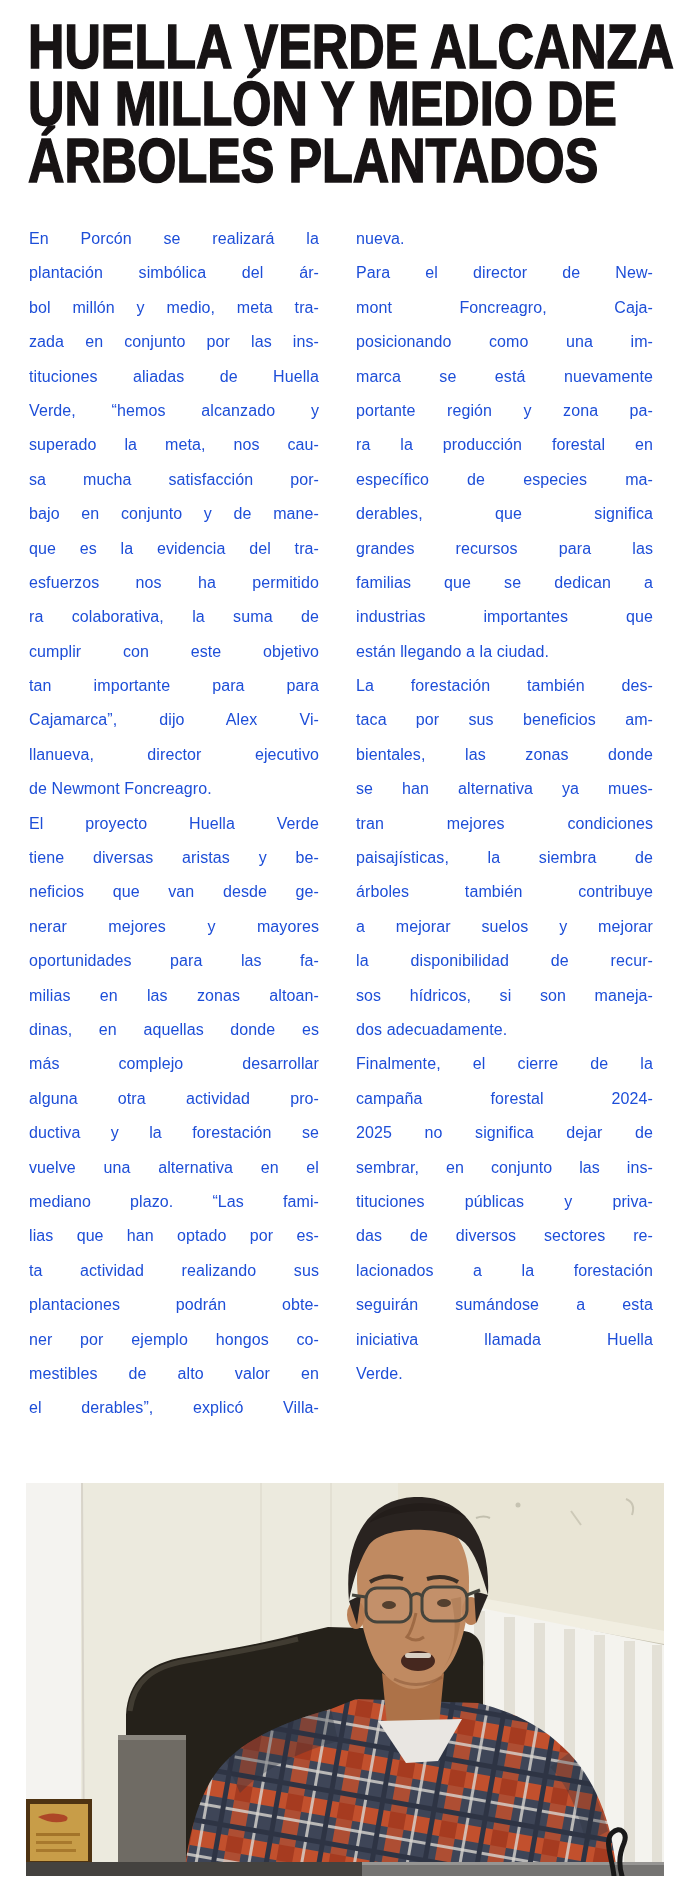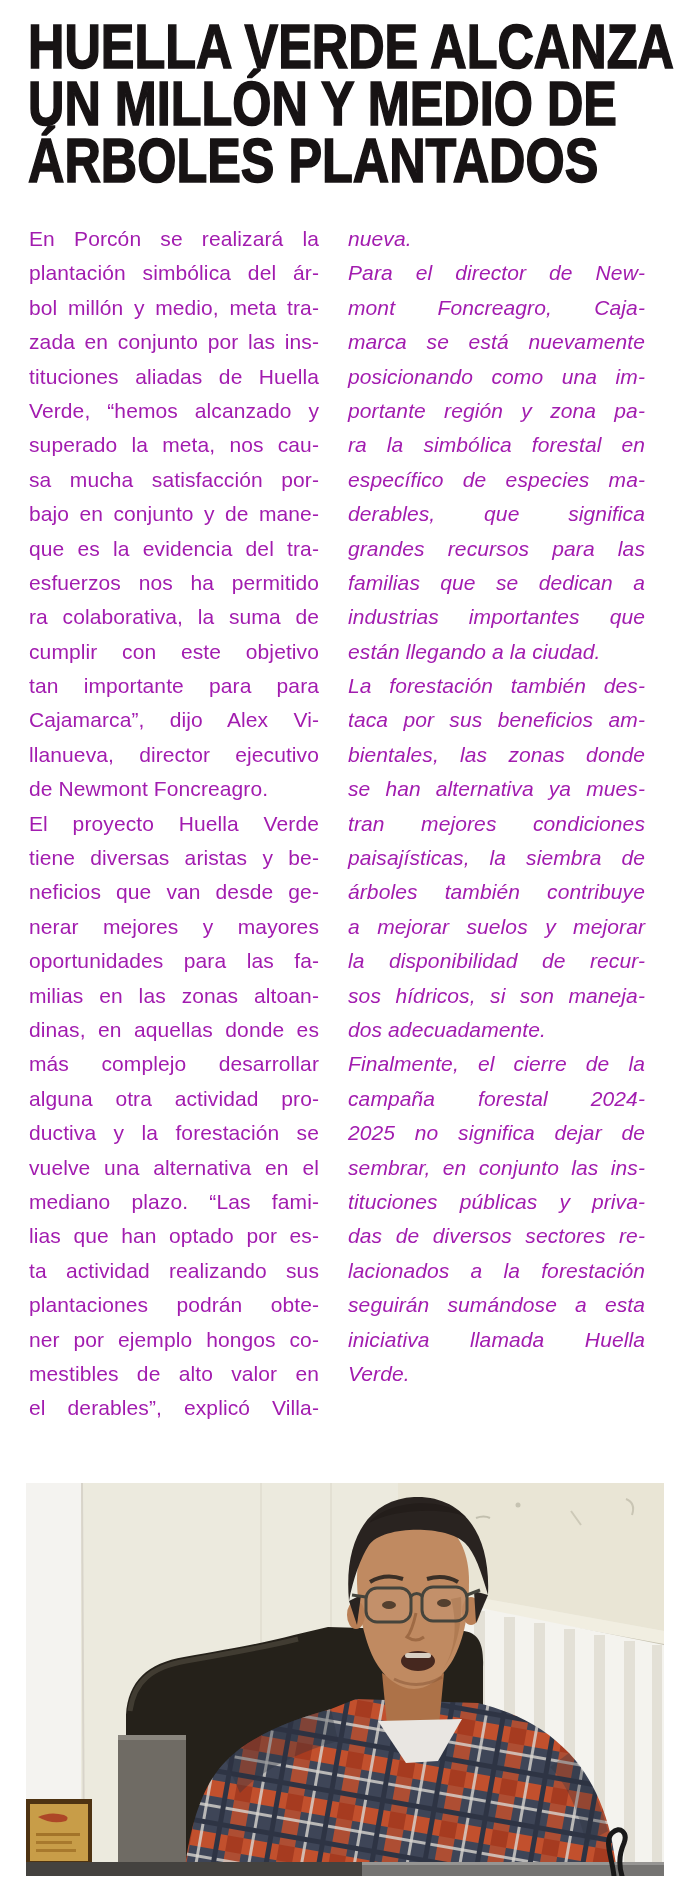--- a/index.html
+++ b/index.html
@@ -10,25 +10,25 @@
   .headline{
     position:absolute;left:28px;top:18px;margin:0;color:#171314;
     font-weight:800;
   }
   .hline{
     display:block;font-size:63px;line-height:57px;white-space:nowrap;
     transform:scaleX(0.80);transform-origin:0 50%;
     letter-spacing:0px;-webkit-text-stroke:1.6px #171314;
   }
   .bodycol{
-    position:absolute;top:222px;color:#a21caf;
-    font-size:21px;letter-spacing:0.1px;
+    position:absolute;top:222px;color:#1d4ed8;
+    font-size:16px;letter-spacing:0.1px;
   }
   .col-left{left:29px;width:290px;}
-  .col-right{left:348px;width:297px;font-style:italic;}
+  .col-right{left:356px;width:297px;}
   .line{
     height:34.4px;line-height:34.4px;white-space:normal;
     text-align:justify;text-align-last:justify;overflow:visible;
   }
   .line.pend{text-align-last:left;}
   .photo{
     position:absolute;left:26px;top:1483px;width:638px;height:393px;margin:0;
   }
   .photo svg{display:block;width:100%;height:100%;}
 </style>
@@ -77,24 +77,24 @@
       <div class="line">ta actividad realizando sus</div>
       <div class="line">plantaciones podrán obte-</div>
       <div class="line">ner por ejemplo hongos co-</div>
       <div class="line">mestibles de alto valor en</div>
       <div class="line">el derables”, explicó Villa-</div>
     </div>
   <div class="bodycol col-right">
       <div class="line pend">nueva.</div>
       <div class="line">Para el director de New-</div>
       <div class="line">mont Foncreagro, Caja-</div>
+      <div class="line">posicionando como una im-</div>
       <div class="line">marca se está nuevamente</div>
-      <div class="line">posicionando como una im-</div>
       <div class="line">portante región y zona pa-</div>
-      <div class="line">ra la simbólica forestal en</div>
+      <div class="line">ra la producción forestal en</div>
       <div class="line">específico de especies ma-</div>
       <div class="line">derables, que significa</div>
       <div class="line">grandes recursos para las</div>
       <div class="line">familias que se dedican a</div>
       <div class="line">industrias importantes que</div>
       <div class="line pend">están llegando a la ciudad.</div>
       <div class="line">La forestación también des-</div>
       <div class="line">taca por sus beneficios am-</div>
       <div class="line">bientales, las zonas donde</div>
       <div class="line">se han alternativa ya mues-</div>

